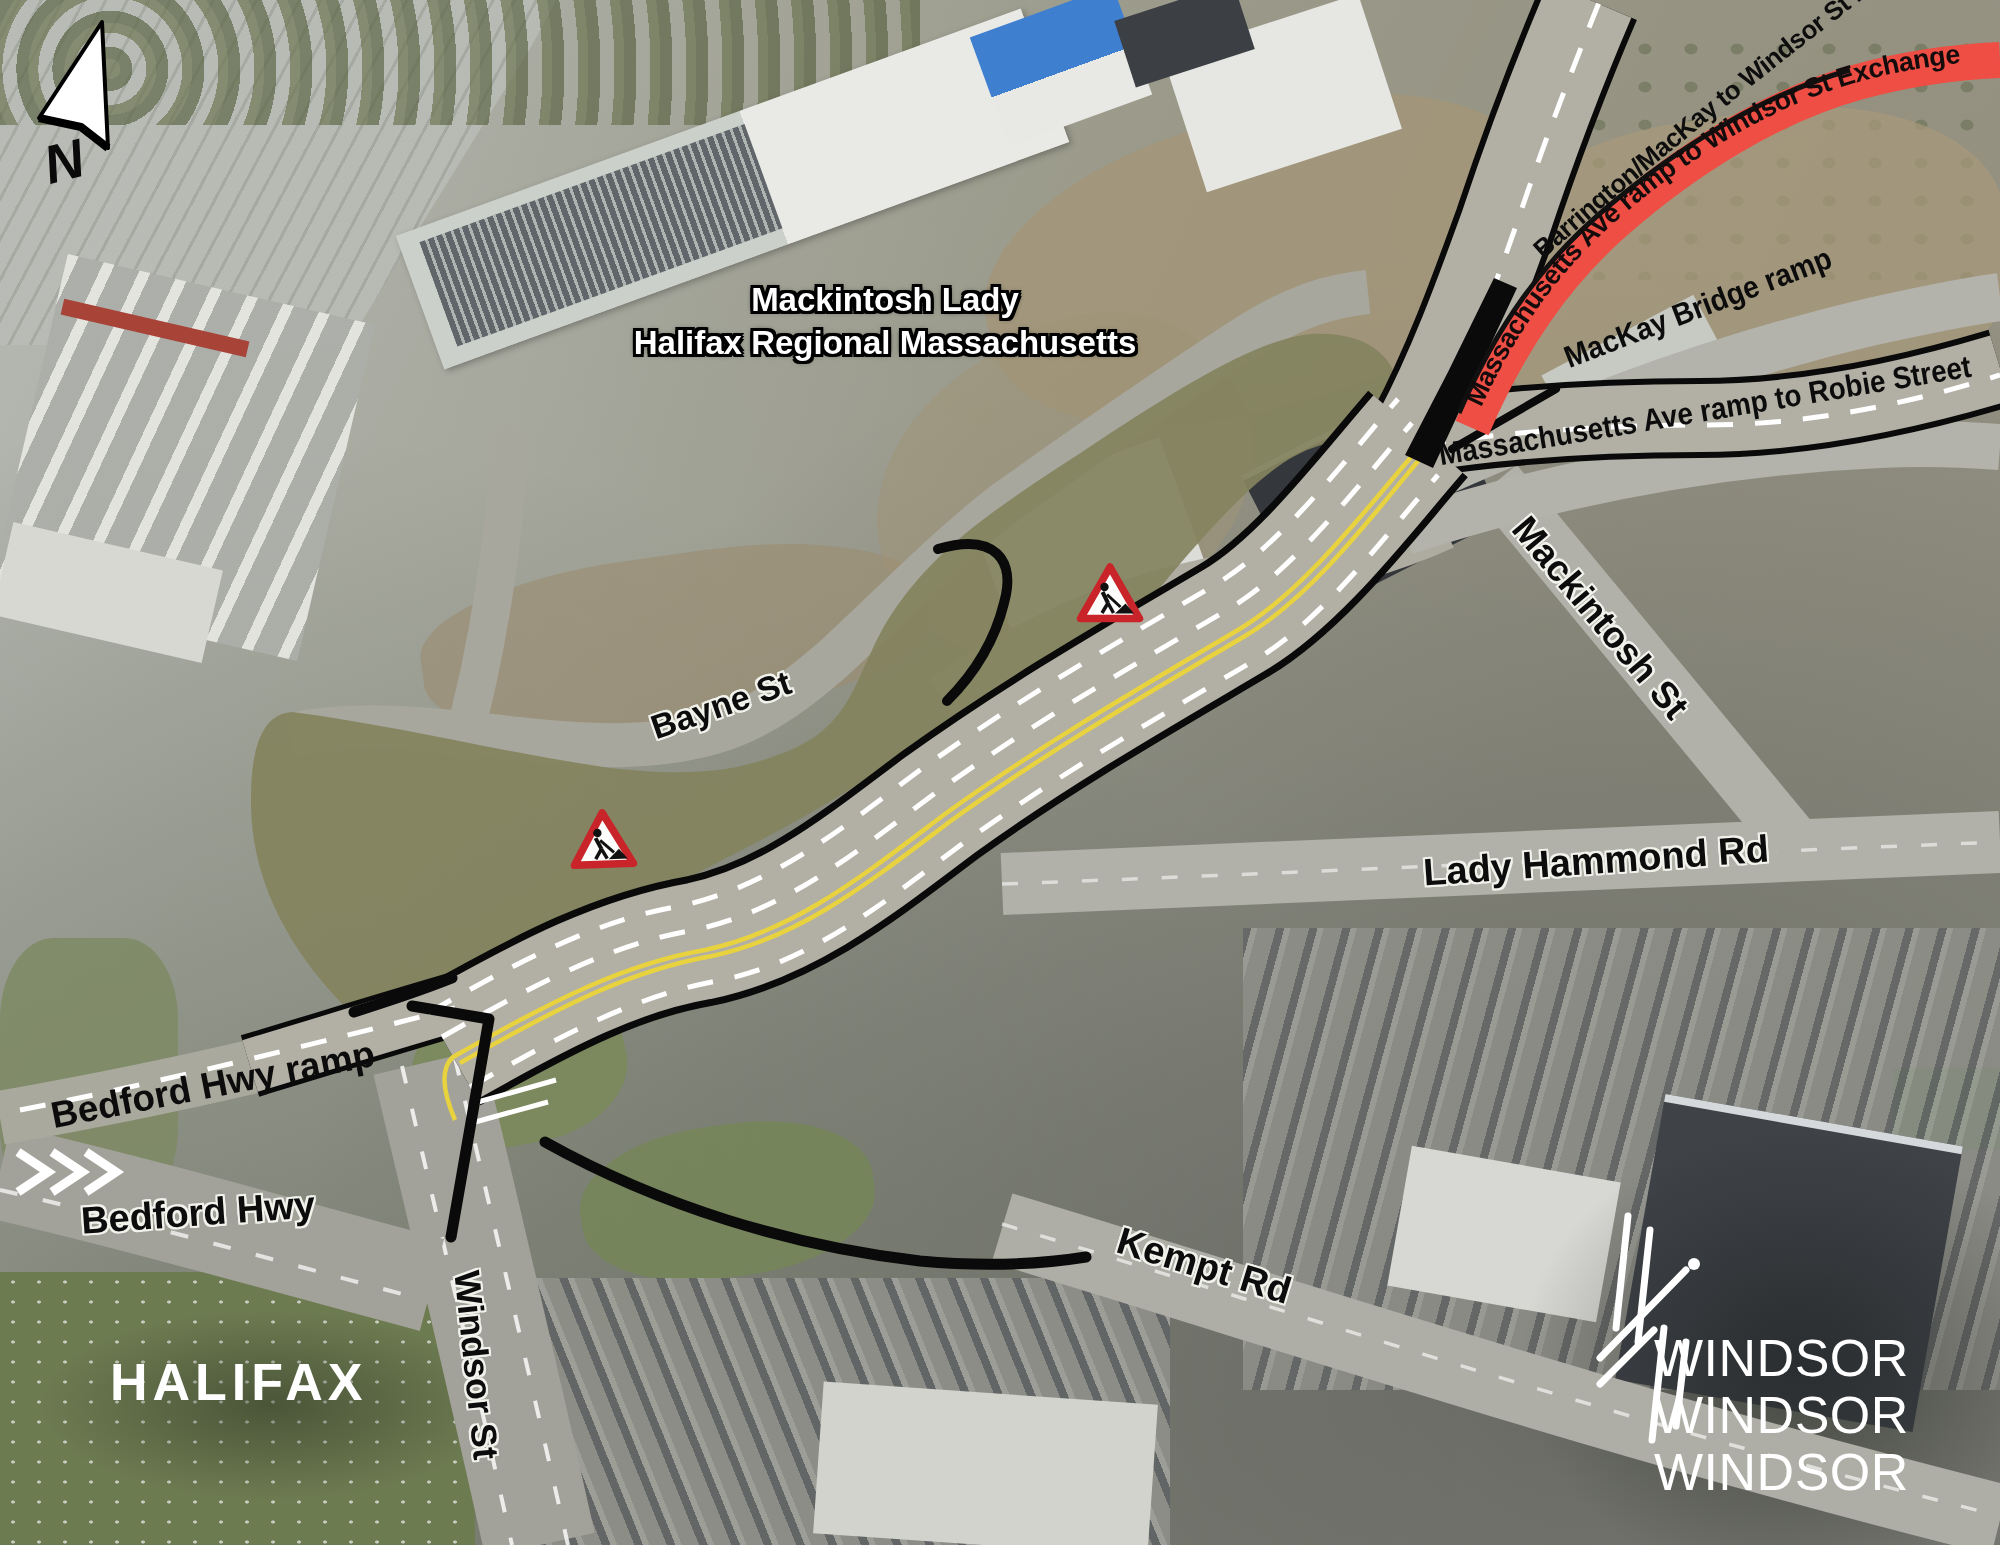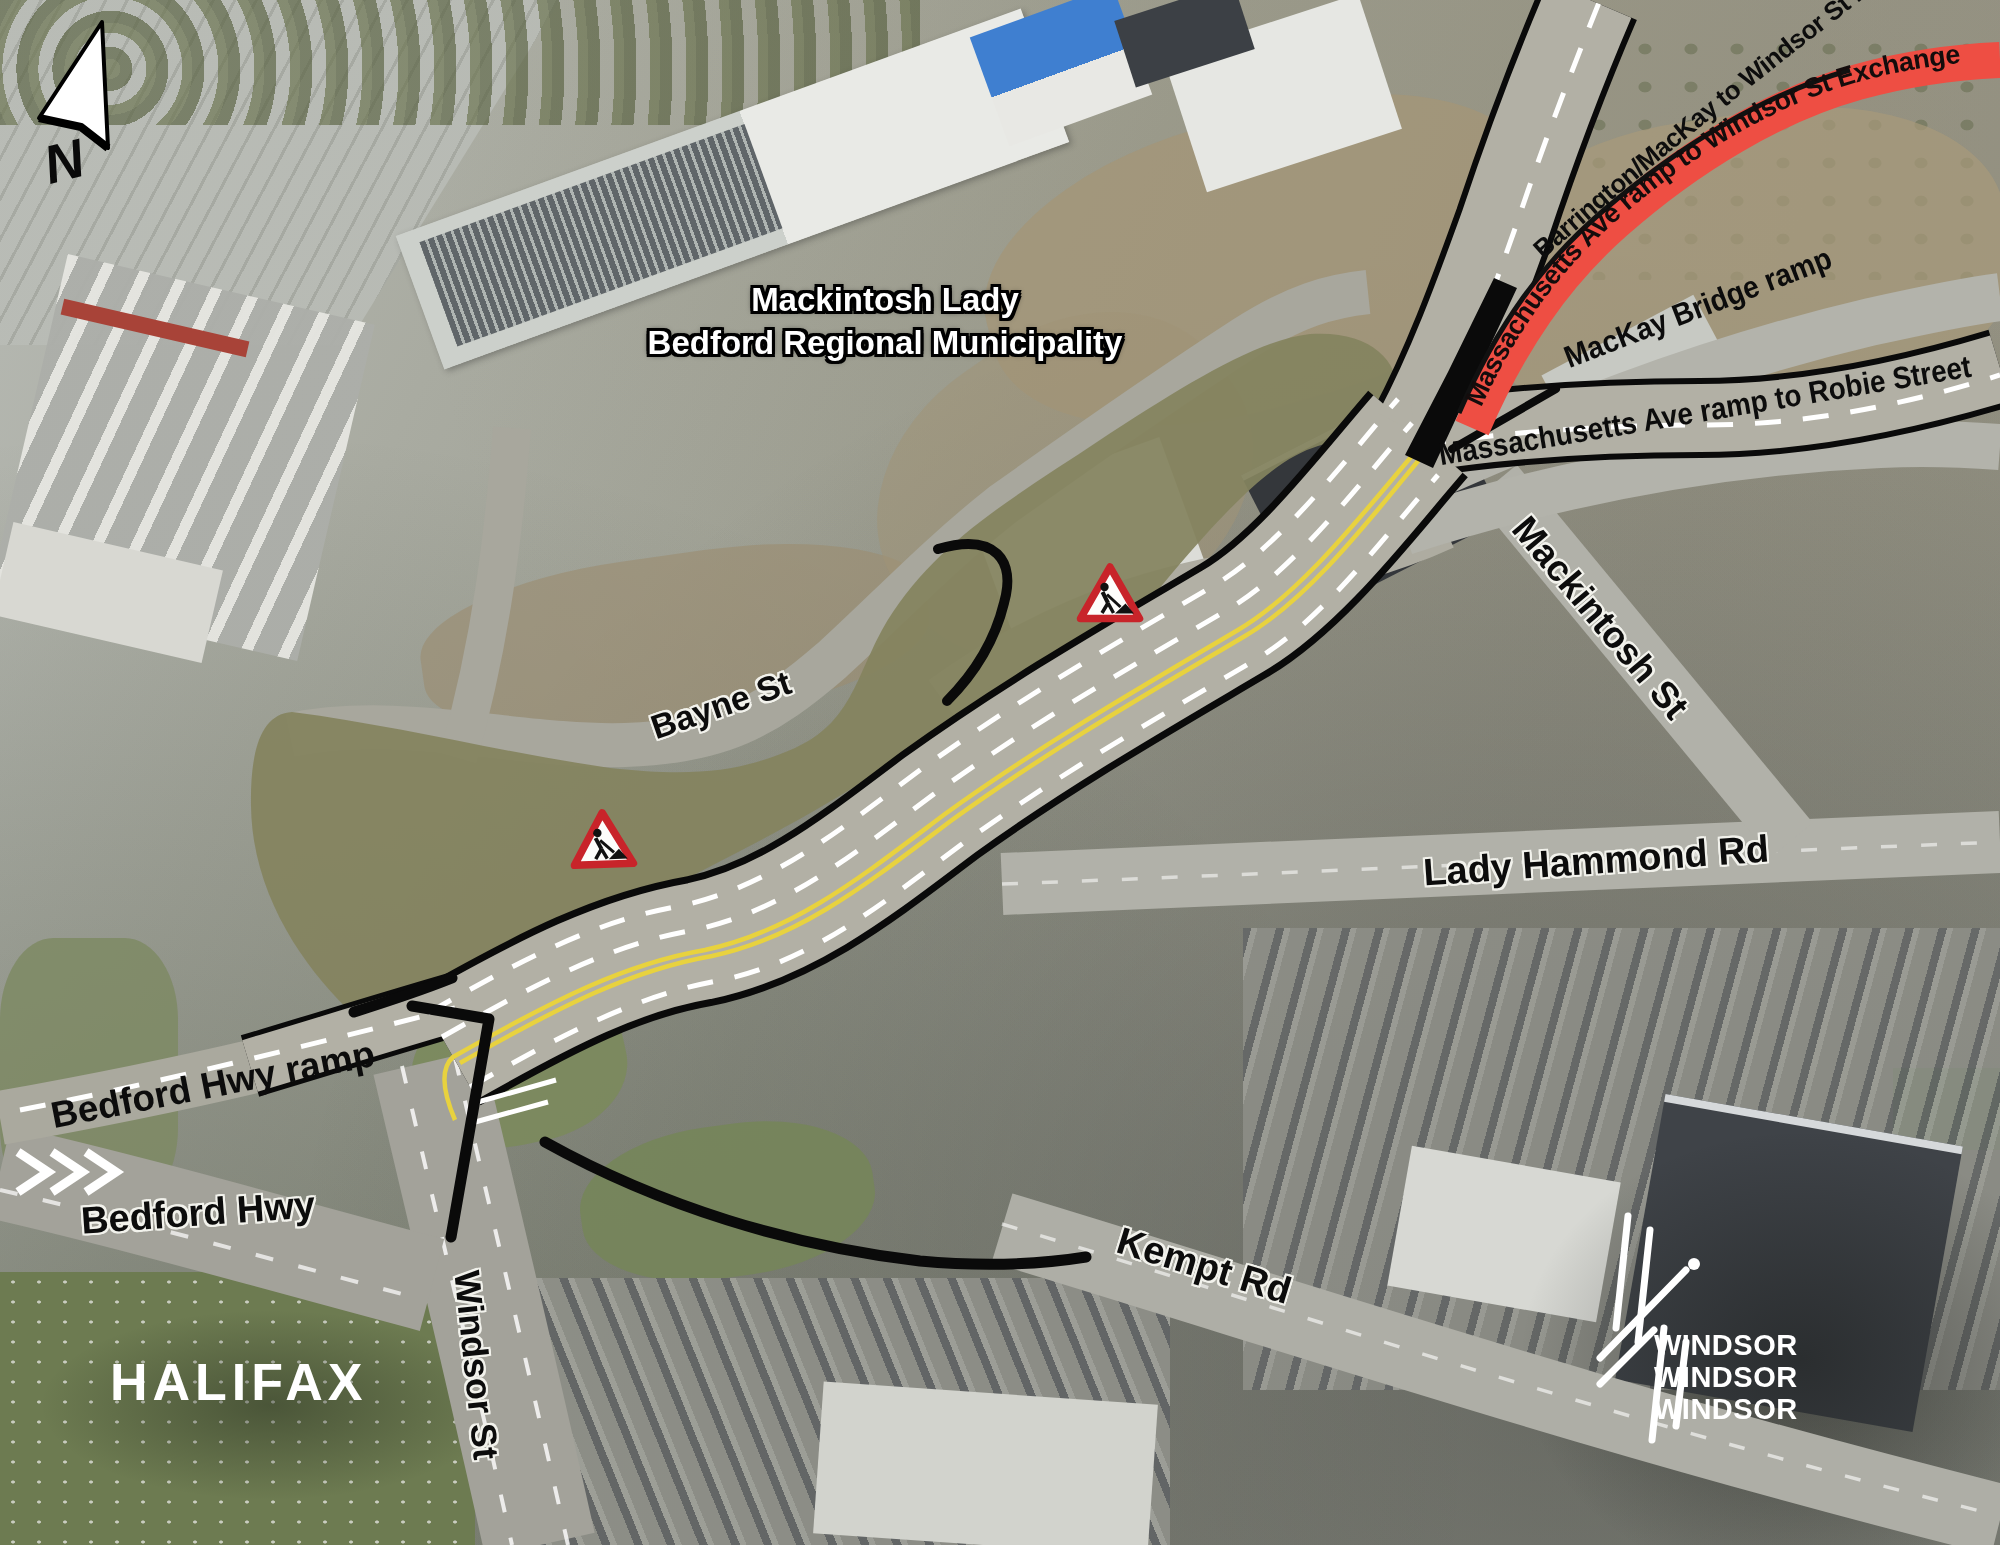--- a/index.html
+++ b/index.html
@@ -68,21 +68,21 @@
   #lbl-windsor{left:476px;top:1365px;transform:translate(-50%,-50%) rotate(84deg);font-size:36px;}
   #lbl-kempt{left:1204px;top:1266px;transform:translate(-50%,-50%) rotate(17deg);font-size:38px;}
   #lbl-lady{left:1596px;top:861px;transform:translate(-50%,-50%) rotate(-4deg);font-size:38px;}
   #lbl-mackintosh{left:1600px;top:618px;transform:translate(-50%,-50%) rotate(50deg);font-size:37px;}
   #lbl-mackay{left:1698px;top:308px;transform:translate(-50%,-50%) rotate(-21deg) scaleX(.92);font-size:31px;}
   #lbl-robie{left:1705px;top:411px;transform:translate(-50%,-50%) rotate(-9.5deg) scaleX(.9);font-size:31px;}
 
   
   #halifax{position:absolute;left:110px;top:1352px;font-size:52px;font-weight:900;color:#fff;letter-spacing:5px;}
   #wse{position:absolute;left:1588px;top:1208px;width:420px;height:270px;color:#fff;}
-  #wse .wse-text{position:absolute;left:66px;top:122px;font-weight:700;font-size:29px;line-height:1.1;letter-spacing:.5px;}
+  #wse .wse-text{position:absolute;left:66px;top:122px;font-weight:400;font-size:52px;line-height:1.1;letter-spacing:.5px;}
   #wse svg{position:absolute;left:0;top:0;}
 </style>
 </head>
 <body>
 
 <div id="canvas">
 
   <div class="sc rail"></div>
   <div class="sc trees-top"></div>
   <div class="sc trees-tr"></div>
@@ -205,21 +205,21 @@
     <text font-size="26" font-weight="700" letter-spacing="-0.5" fill="#0d0d0d">
       <textPath href="#barrington-path" startOffset="4">Barrington/MacKay to Windsor St Exchange</textPath>
     </text>
     <text font-size="27" font-weight="700" letter-spacing="-0.5" fill="#140c0c">
       <textPath href="#red-band-path" startOffset="22">Massachusetts Ave ramp to Windsor St Exchange</textPath>
     </text>
   </svg>
 
   <div class="lbl" id="lbl-depot">
     <div>Mackintosh Lady</div>
-    <div>Bedford Regional Municipality</div>
+    <div>Halifax Regional Massachusetts</div>
   </div>
   <div class="lbl halo" id="lbl-bayne">Bayne St</div>
   <div class="lbl" id="lbl-bedford-ramp">Bedford Hwy ramp</div>
   <div class="lbl halo" id="lbl-bedford">Bedford Hwy</div>
   <div class="lbl halo" id="lbl-windsor">Windsor St</div>
   <div class="lbl halo" id="lbl-kempt">Kempt Rd</div>
   <div class="lbl halo" id="lbl-lady">Lady Hammond Rd</div>
   <div class="lbl halo" id="lbl-mackintosh">Mackintosh St</div>
   <div class="lbl" id="lbl-mackay">MacKay Bridge ramp</div>
   <div class="lbl" id="lbl-robie">Massachusetts Ave ramp to Robie Street</div>

